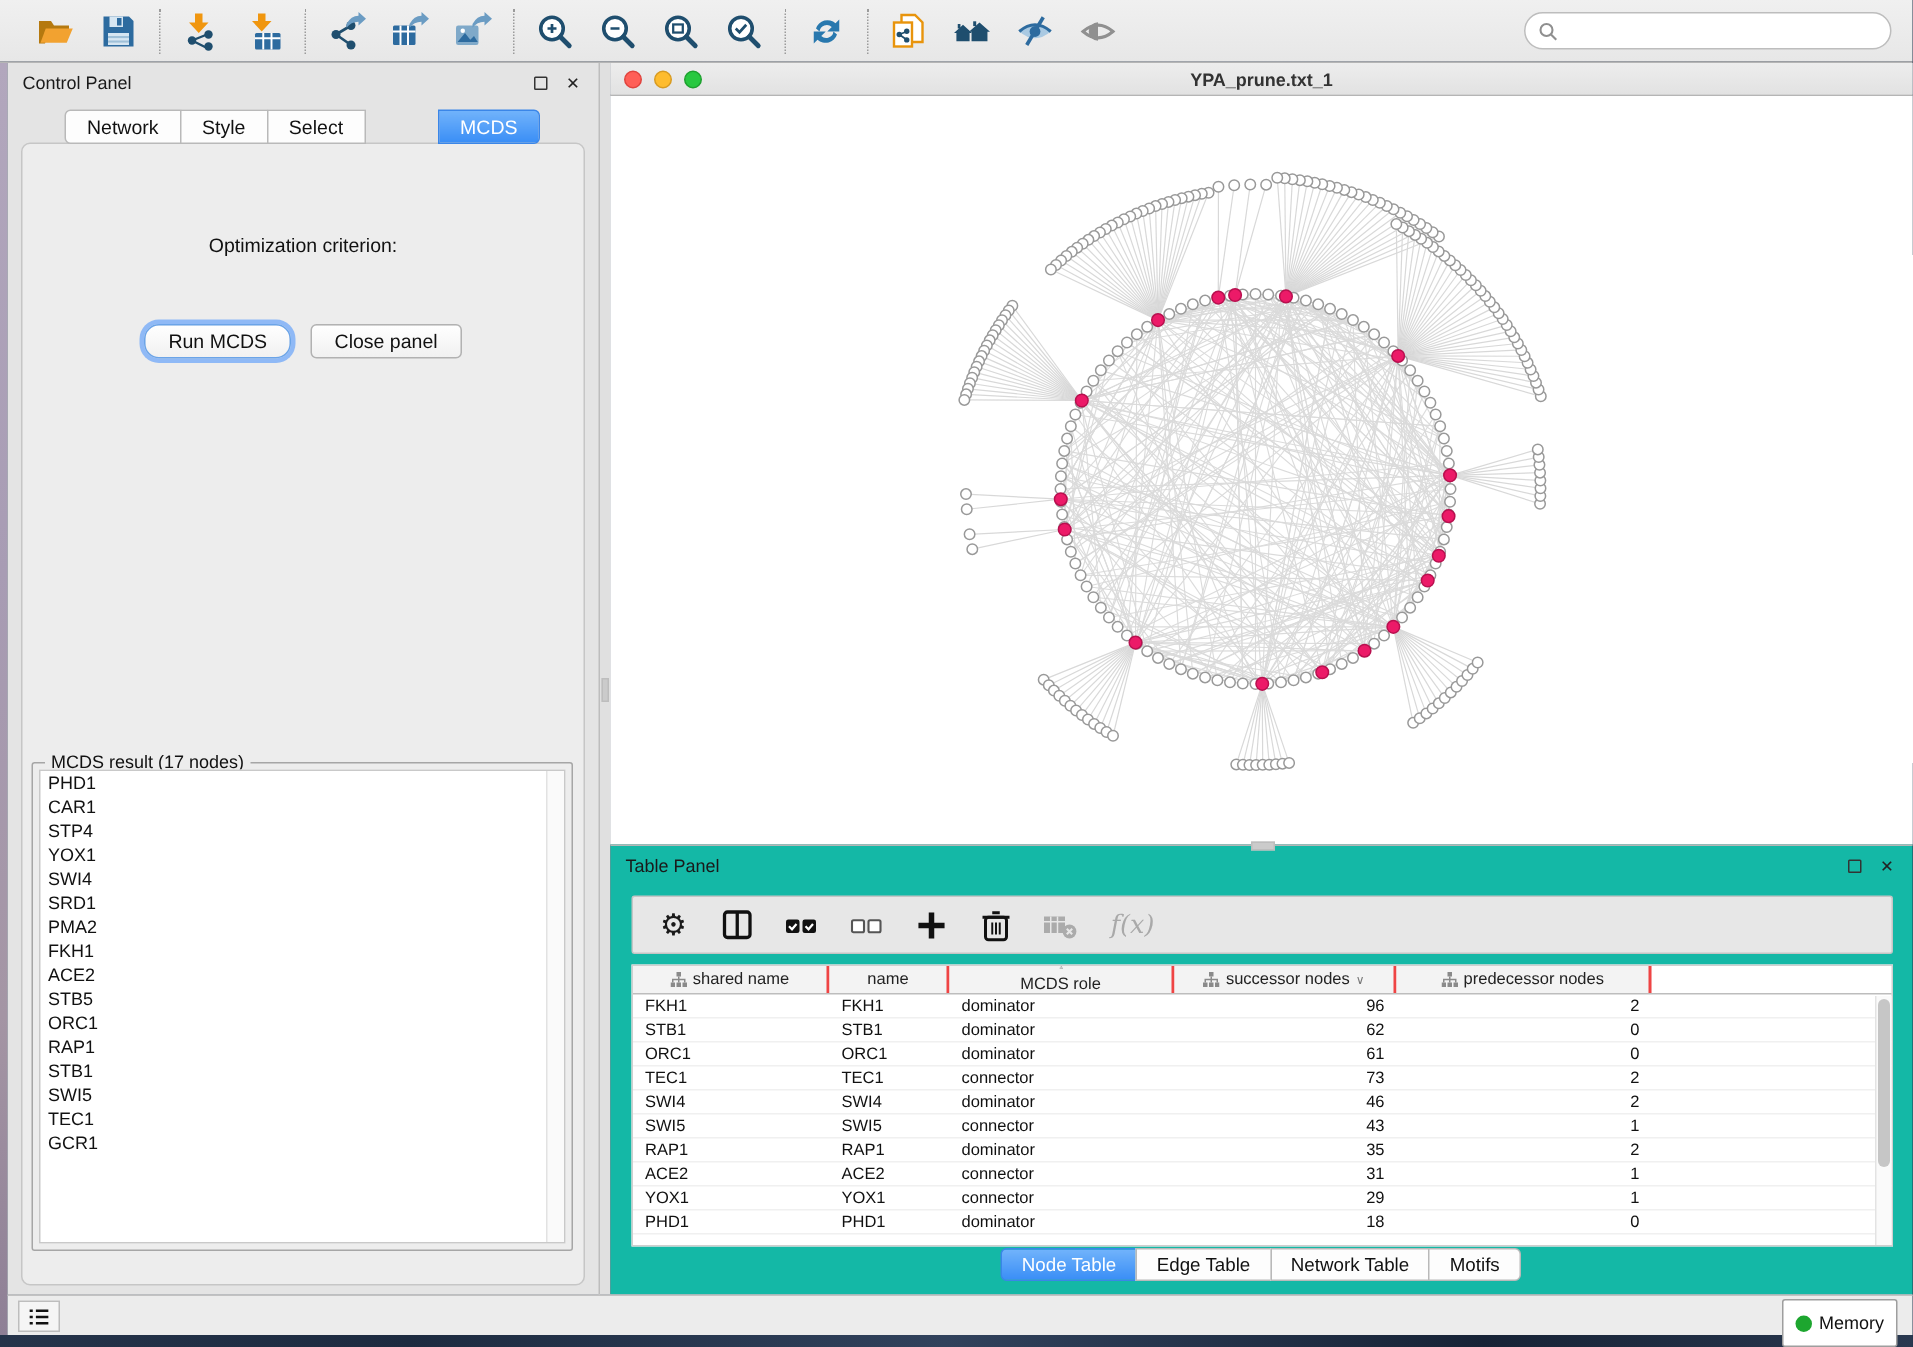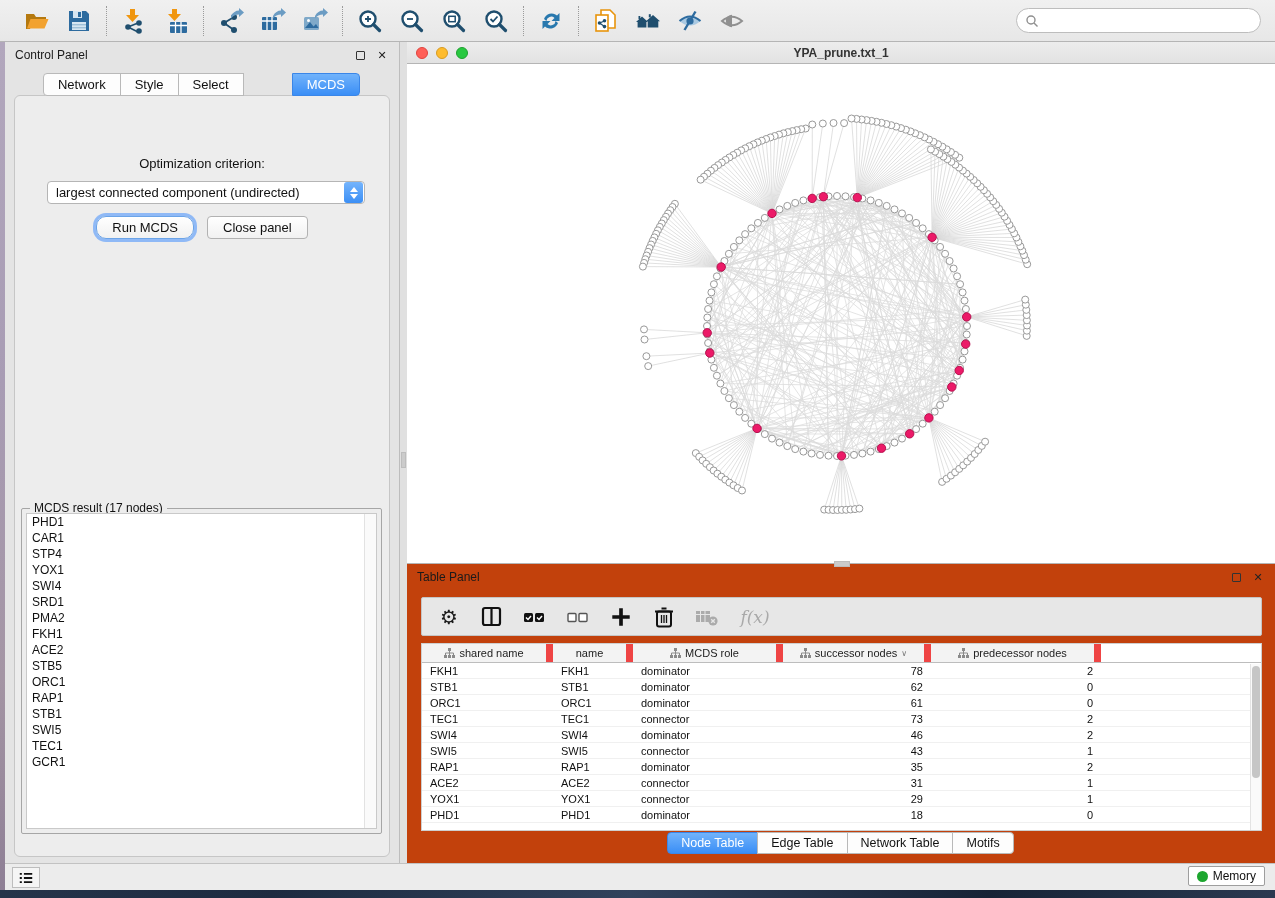--- a/index.html
+++ b/index.html
@@ -66,48 +66,48 @@
   
   .netpanel { position:absolute; left:407px; top:42px; width:868px; height:521px; background:#fff; }
   .net-title { height:22px; background:linear-gradient(#ededed,#e2e2e2); border-bottom:1px solid #b5b5b5;
     display:flex; align-items:center; position:relative; }
   .lights { display:flex; gap:8px; padding-left:9px; }
   .light { width:12px; height:12px; border-radius:50%; }
   .net-name { position:absolute; left:0; right:0; text-align:center; font-size:12px; font-weight:bold; color:#333; }
   .netcanvas { position:absolute; left:0; top:22px; width:868px; height:499px; background:#fff; }
 
   
-  .tpanel { position:absolute; left:407px; top:563px; width:868px; height:300px; background:#c2410c; border-top:1px solid #b5b5b5; }
+  .tpanel { position:absolute; left:407px; top:563px; width:868px; height:300px; background:#14b8a6; border-top:1px solid #b5b5b5; }
   .tp-toolbar { position:absolute; left:14px; right:13px; top:33px; height:39px;
     background:#e7e7e7; border:1px solid #c5c5c5; border-radius:2px;
     display:flex; align-items:center; gap:19px; padding-left:15px; }
   .tp-ic { display:flex; align-items:center; justify-content:center; width:24px; height:24px; cursor:pointer; }
   .fx { font-family:"DejaVu Serif",serif; font-style:italic; font-size:17px; color:#a9a9a9; }
   .gearglyph { font-size:20px; color:#1a1a1a; line-height:1; }
   .tbl-wrap { position:absolute; left:14px; right:13px; top:79px; height:188px; background:#fff; border:1px solid #cfcfcf; }
   .thead { display:flex; height:19px; border-bottom:1px solid #bdbdbd; }
-  .th { background:#f3f3f3; border-right:7px solid #ef4444; display:flex; align-items:center;
+  .th { background:#f3f3f3; border-right:2px solid #ef4444; display:flex; align-items:center;
     justify-content:center; gap:4px; font-size:11px; color:#222; cursor:pointer; }
   .tr { display:flex; height:16px; border-bottom:1px solid #f0f0f0; cursor:default; }
   .td { font-size:11px; color:#111; display:flex; align-items:center; padding:0 8px; }
   .td.num { justify-content:flex-end; }
   .tscroll { position:absolute; right:0; top:20px; bottom:0; width:11px; background:#fafafa; border-left:1px solid #e3e3e3; }
   .tthumb { position:absolute; left:1px; right:1px; top:2px; height:112px; background:#c6c6c6; border-radius:5px; }
   .tp-tabs { position:absolute; left:0; right:0; top:268px; display:flex; justify-content:center; }
   .tp-tab { height:22px; padding:0 13px; background:#fdfdfd; border:1px solid #b9b9b9; margin-left:-1px;
     font-size:12.5px; color:#111; display:flex; align-items:center; cursor:pointer; }
   .tp-tab:first-child { border-radius:4px 0 0 4px; }
   .tp-tab:last-child  { border-radius:0 4px 4px 0; }
   .tp-tab.active { background:linear-gradient(#71b3fb,#3a8ef6); border-color:#3a86e8; color:#fff; }
 
   
   .statusbar { position:absolute; left:5px; right:0; bottom:8px; height:27px; background:#ececec; border-top:1px solid #c2c2c2; }
   .sb-left { position:absolute; left:7px; top:3px; width:28px; height:21px; background:#f5f5f5;
     border:1px solid #bdbdbd; display:flex; align-items:center; justify-content:center; cursor:pointer; }
-  .memory { position:absolute; right:10px; top:2px; height:20px; background:#fff; border:1px solid #9e9e9e;
+  .memory { position:absolute; right:10px; top:2px; height:32px; background:#fff; border:1px solid #9e9e9e;
     border-radius:2px; display:flex; align-items:center; gap:5px; padding:0 8px; cursor:pointer; }
   .memdot { width:11px; height:11px; border-radius:50%; background:#1da62f; }
   .memory span { font-size:12px; color:#111; }
 </style>
 </head>
 <body>
 
 <div class="desk"></div>
 <div class="leftstrip"></div>
 
@@ -269,31 +269,20 @@
     <div class="mini" style="font-weight:bold;">✕</div>
   </div>
   <div class="cp-tabs" id="cp-tabs">
       <div class="cp-tab">Network</div>
       <div class="cp-tab">Style</div>
       <div class="cp-tab">Select</div>
       <div class="cp-tab active">MCDS</div>
     </div>
   <div class="cp-inner">
     <div class="opt-label">Optimization criterion:</div>
-    <div class="combo">
-      <div class="combo-text">largest connected component (undirected)</div>
-      <div class="combo-step">
-        <svg width="8" height="5" viewBox="0 0 8 5">
-            <path d="M0 5L4 0l4 5z" fill="#fff"></path>
-          </svg>
-        <svg width="8" height="5" viewBox="0 0 8 5">
-            <path d="M0 0l4 5 4-5z" fill="#fff"></path>
-          </svg>
-      </div>
-    </div>
     <div class="btnrow">
       <button class="pbtn focus">Run MCDS</button>
       <button class="pbtn">Close panel</button>
     </div>
     <div class="mcds-box">
       <div class="mcds-legend">MCDS result (17 nodes)</div>
       <div class="mcds-list" id="mcds-list">
           <div class="mcds-item">PHD1</div>
           <div class="mcds-item">CAR1</div>
           <div class="mcds-item">STP4</div>
@@ -1174,21 +1163,21 @@
             <path d="M5.5 3v2M1.5 7V5h8v2M5.5 5v2" stroke="#8a8a8a" fill="none"></path>
             <rect x="0" y="7" width="3" height="3" fill="#8a8a8a"></rect>
             <rect x="4" y="7" width="3" height="3" fill="#8a8a8a"></rect>
             <rect x="8" y="7" width="3" height="3" fill="#8a8a8a"></rect>
           </svg>
           <span>shared name</span>
         </div>
         <div class="th" style="width: 80px;">
           <span>name</span>
         </div>
-        <div class="th" style="width: 150px;">
+        <div class="th" style="width: 150px; flex-direction: column;">
           <svg width="11" height="11" viewBox="0 0 11 11">
             <rect x="4" y="0" width="3" height="3" fill="#8a8a8a"></rect>
             <path d="M5.5 3v2M1.5 7V5h8v2M5.5 5v2" stroke="#8a8a8a" fill="none"></path>
             <rect x="0" y="7" width="3" height="3" fill="#8a8a8a"></rect>
             <rect x="4" y="7" width="3" height="3" fill="#8a8a8a"></rect>
             <rect x="8" y="7" width="3" height="3" fill="#8a8a8a"></rect>
           </svg>
           <span>MCDS role</span>
         </div>
         <div class="th" style="width: 148px;">
@@ -1211,21 +1200,21 @@
             <rect x="8" y="7" width="3" height="3" fill="#8a8a8a"></rect>
           </svg>
           <span>predecessor nodes</span>
         </div>
       </div>
     <div id="tbody">
         <div class="tr">
           <div class="td" style="width: 131px;">FKH1</div>
           <div class="td" style="width: 80px;">FKH1</div>
           <div class="td" style="width: 150px;">dominator</div>
-          <div class="td num" style="width: 148px;">78</div>
+          <div class="td num" style="width: 148px;">96</div>
           <div class="td num" style="width: 170px;">2</div>
         </div>
         <div class="tr">
           <div class="td" style="width: 131px;">STB1</div>
           <div class="td" style="width: 80px;">STB1</div>
           <div class="td" style="width: 150px;">dominator</div>
           <div class="td num" style="width: 148px;">62</div>
           <div class="td num" style="width: 170px;">0</div>
         </div>
         <div class="tr">

